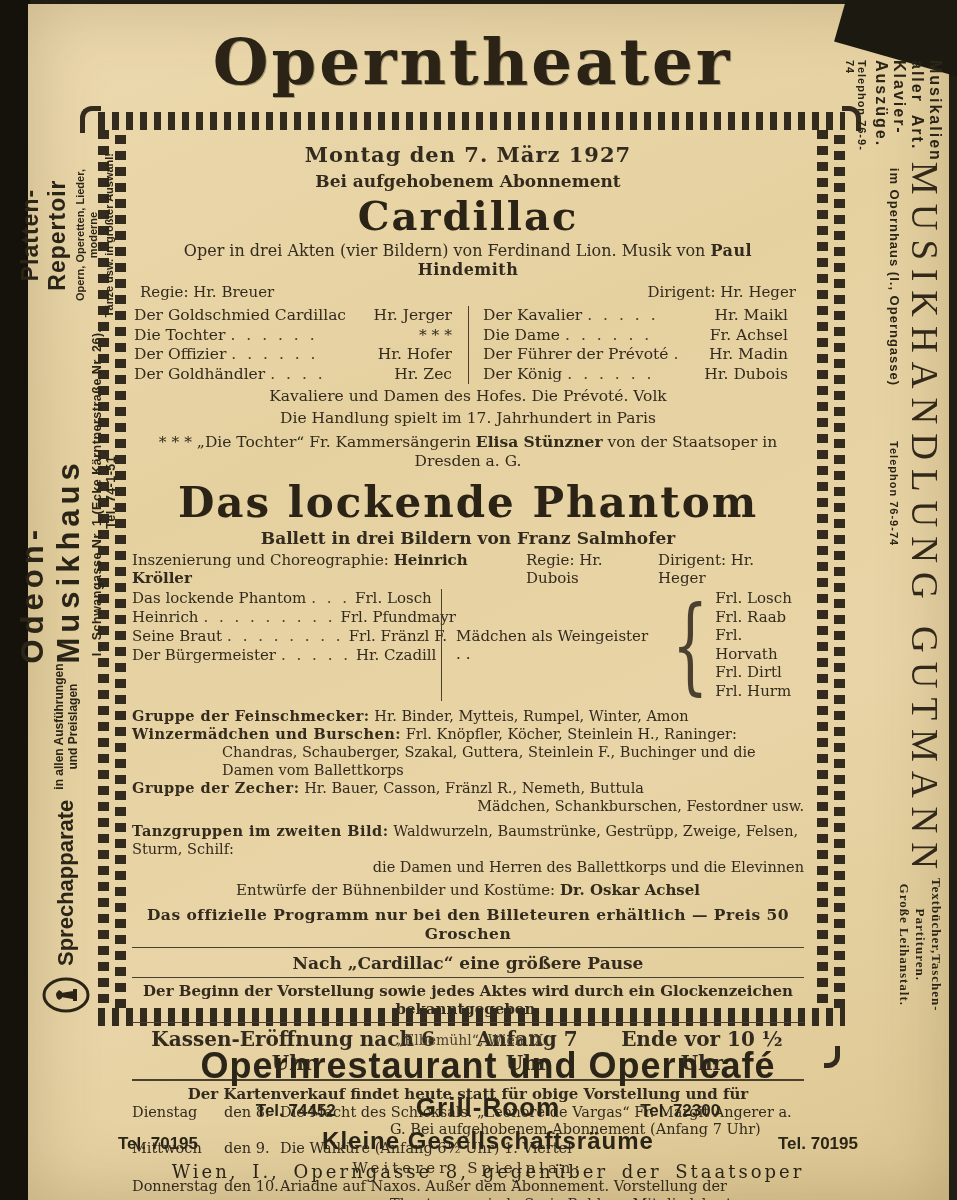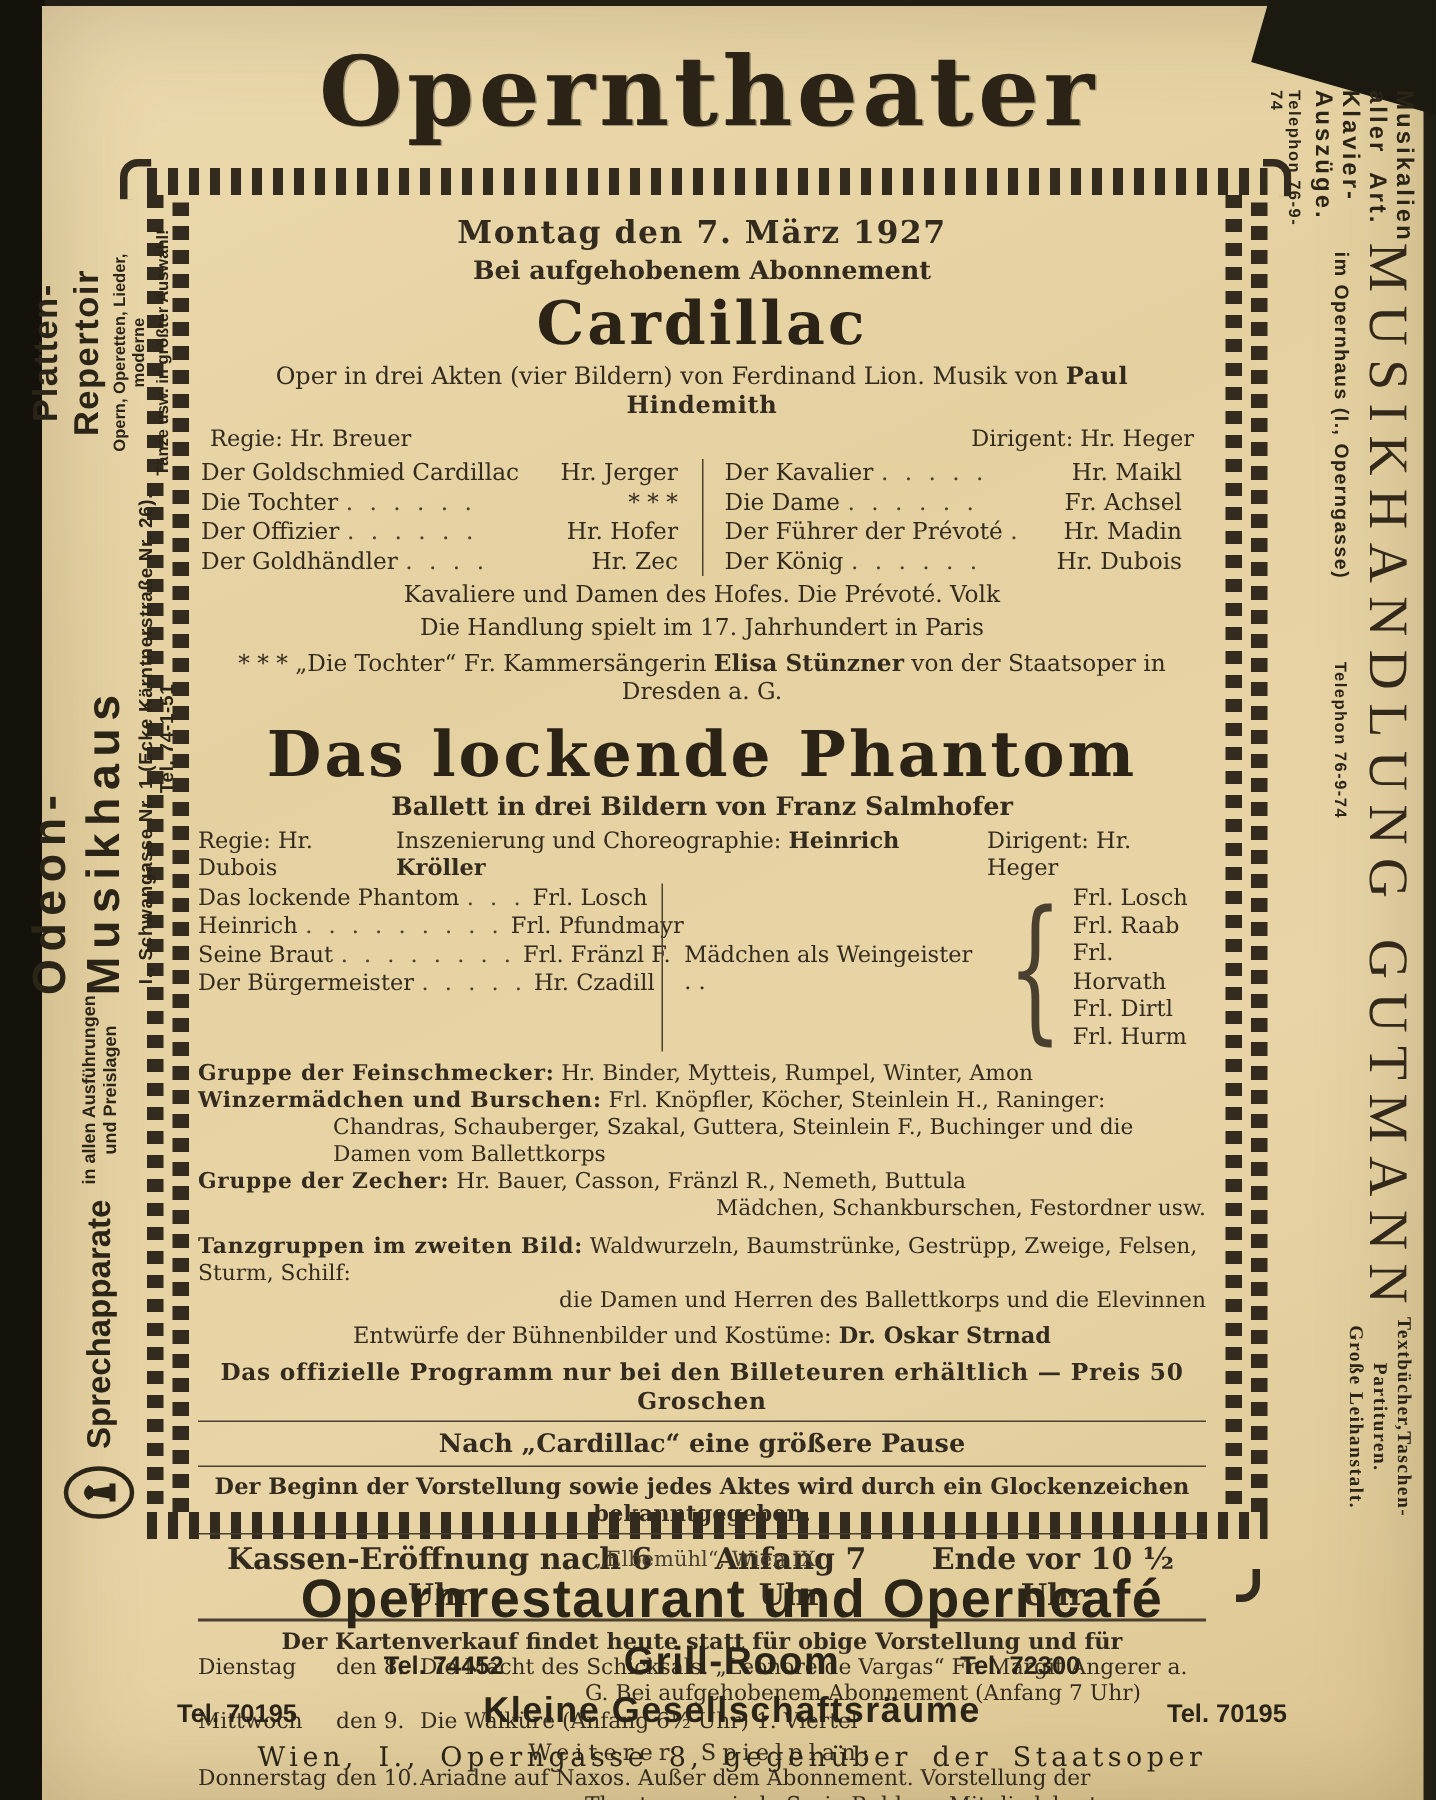--- a/index.html
+++ b/index.html
@@ -232,22 +232,22 @@
 
     <div class="center-line">Kavaliere und Damen des Hofes. Die Prévoté. Volk</div>
     <div class="center-line">Die Handlung spielt im 17. Jahrhundert in Paris</div>
     <div class="footnote"><span>*  *  *  „Die Tochter“ Fr. Kammersängerin </span><b>Elisa Stünzner</b><span> von der Staatsoper in</span></div>
     <div class="footnote" style="margin-top:0;">Dresden a. G.</div>
 
     <div class="ballet-title">Das lockende Phantom</div>
     <div class="ballet-byline"><span>Ballett in drei Bildern von </span><b>Franz Salmhofer</b></div>
 
     <div class="ballet-crew">
+      <span><span>Inszenierung und Choreographie: </span><b>Heinrich Kröller</b></span>
       <span>Regie: Hr. Dubois</span>
-      <span><span>Inszenierung und Choreographie: </span><b>Heinrich Kröller</b></span>
       <span>Dirigent: Hr. Heger</span>
     </div>
 
     <div class="ballet-cast">
       <div class="bc-left">
         <div class="cast-row">
             <span>Das lockende Phantom</span>
             <span class="cast-leader">. . .</span>
             <span class="cast-perf">Frl. Losch</span>
           </div>
@@ -287,21 +287,21 @@
         </div>
       <div class="group-line"><b class="group-label">Gruppe der Zecher:</b><span> Hr. Bauer, Casson, Fränzl R., Nemeth, Buttula</span></div>
       <div class="group-tail">Mädchen, Schankburschen, Festordner usw.</div>
     </div>
 
     <div class="tanz-block">
       <div class="group-line"><b class="group-label">Tanzgruppen im zweiten Bild:</b><span> Waldwurzeln, Baumstrünke, Gestrüpp, Zweige, Felsen, Sturm, Schilf:</span></div>
       <div class="group-tail">die Damen und Herren des Ballettkorps und die Elevinnen</div>
     </div>
 
-    <div class="design-line"><span>Entwürfe der Bühnenbilder und Kostüme: </span><b>Dr. Oskar Strnad</b></div>
+    <div class="design-line"><span>Entwürfe der Bühnenbilder und Kostüme: </span><b>Dr. Oskar Achsel</b></div>
 
     <div class="programm-line">Das offizielle Programm nur bei den Billeteuren erhältlich — Preis 50 Groschen</div>
     <div class="rule"></div>
     <div class="pause-line">Nach „Cardillac“ eine größere Pause</div>
     <div class="rule"></div>
     <div class="glocken-line">Der Beginn der Vorstellung sowie jedes Aktes wird durch ein Glockenzeichen bekanntgegeben.</div>
     <div class="rule"></div>
     <div class="kassen-row">
       <span>Kassen-Eröffnung nach 6 Uhr</span>
       <span>Anfang 7 Uhr</span>

